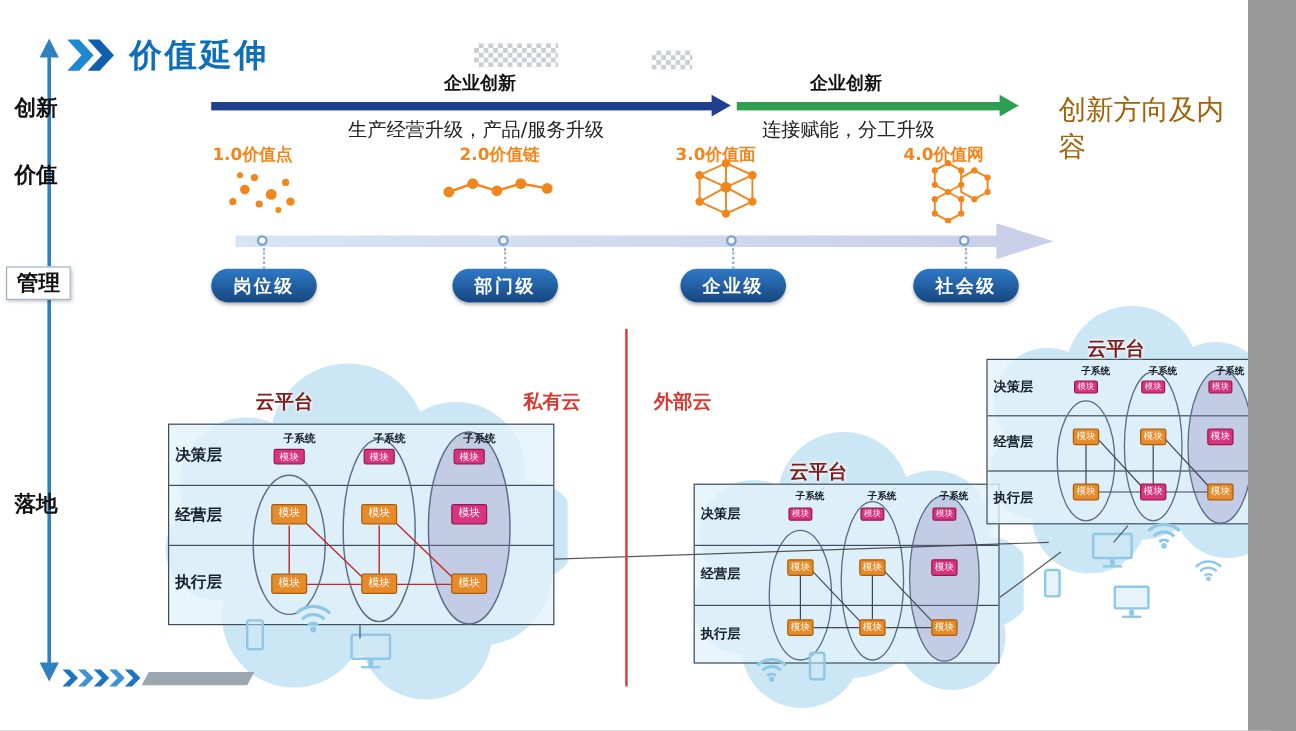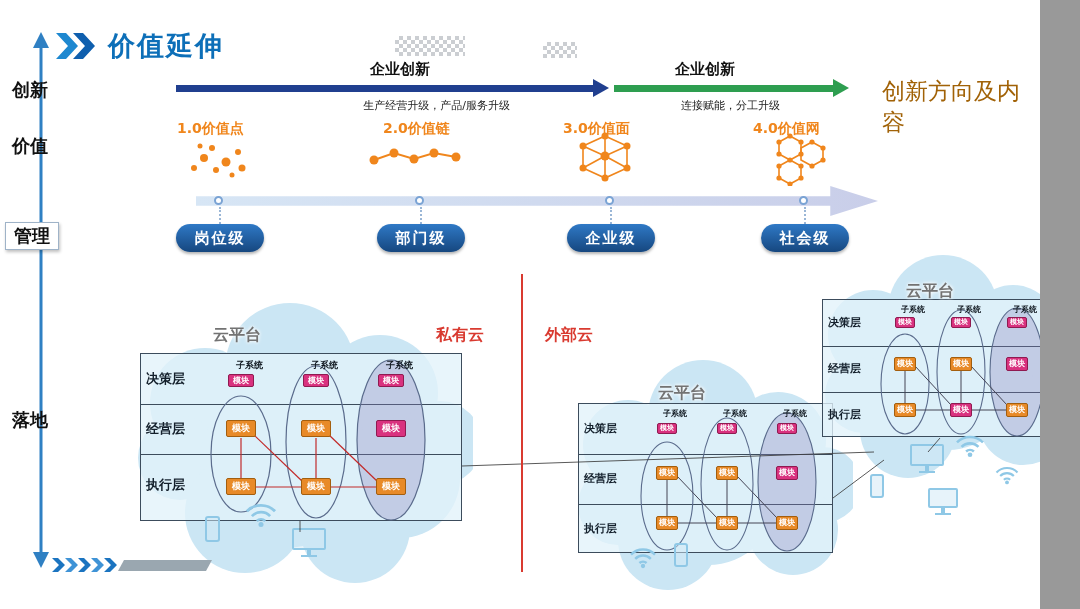--- a/index.html
+++ b/index.html
@@ -5,36 +5,36 @@
   *{box-sizing:border-box;margin:0;padding:0}
   body{font-family:"DejaVu Sans","Liberation Sans",sans-serif;background:#999}
   .canvas{position:relative;width:1040px;height:609px;background:#fff;overflow:hidden}
   .abs{position:absolute}
   .title{font-size:27px;font-weight:bold;color:#0d6fb8;letter-spacing:2px}
   .axis-label{font-size:18px;font-weight:bold;color:#111}
   .mgmt-box{border:1px solid #9fb3c8;background:#fff;box-shadow:1px 2px 3px rgba(0,0,0,.25);padding:1px 8px;font-size:18px;font-weight:bold;color:#111}
   .h-arrow{height:7px}
   .h-arrow .head{position:absolute;right:-15px;top:-6px;width:0;height:0;border-top:9.5px solid transparent;border-bottom:9.5px solid transparent}
   .arrow-label{font-size:15px;font-weight:bold;color:#111;text-align:center}
-  .arrow-sub{font-size:11px;color:#222;text-align:right;white-space:nowrap}
+  .arrow-sub{font-size:16px;color:#222;text-align:left;white-space:nowrap}
   .direction-label{font-size:23px;font-weight:normal;color:#a16207}
   .stage-label{font-size:14px;font-weight:bold;color:#f0861c;white-space:nowrap}
   .big-arrow{background:linear-gradient(90deg,#d7e6f5 0%,#c9cee9 100%);clip-path:polygon(0 34%,93% 34%,93% 0,100% 50%,93% 100%,93% 66%,0 66%)}
   .stage-dot{width:9px;height:9px;border-radius:50%;background:#fff;border:2px solid #7aa3d4}
   .dot-line{width:0;border-left:2px dotted #9ab6d6}
   .pill{width:88px;height:28px;border-radius:14px;background:linear-gradient(180deg,#2f79c6,#16477f);color:#fff;font-size:15px;font-weight:bold;display:flex;align-items:center;justify-content:center;letter-spacing:2px;box-shadow:0 2px 3px rgba(0,0,0,.3)}
   .divider{width:2px;background:#d93a30;z-index:5}
-  .cloud-label{font-size:16px;font-weight:bold;color:#737373;text-shadow:0 0 3px #fff,0 0 4px #fff;z-index:3}
+  .cloud-label{font-size:16px;font-weight:bold;color:#7f1d1d;text-shadow:0 0 3px #fff,0 0 4px #fff;z-index:3}
   .red-label{font-size:16px;font-weight:bold;color:#d93a30;z-index:6}
   .cloud-blob{z-index:0}
   .ctable{position:absolute;border:1px solid #3c4c5c;background:rgba(226,242,250,.78);z-index:2}
   .rowline{position:absolute;left:0;right:0;height:0;border-top:1px solid #3c4c5c}
   .rlabel{position:absolute;font-weight:600;color:#14202c;white-space:nowrap}
   .subsys{position:absolute;font-weight:bold;color:#101820;text-align:right;white-space:nowrap}
-  .chip{position:absolute;display:flex;align-items:center;justify-content:center;color:#fff;font-weight:bold;border-radius:2px;white-space:nowrap;line-height:1}
+  .chip{position:absolute;display:flex;align-items:center;justify-content:center;color:#fff;font-weight:normal;border-radius:2px;white-space:nowrap;line-height:1}
   .chip.orange{background:#e88a28;border:1px solid #a35e0e}
   .chip.pink{background:#d9327f;border:1px solid #8f1a50}
   .tbl-svg{position:absolute;left:0;top:0;pointer-events:none}
   .mosaic{background:conic-gradient(#b9bec3 25%,transparent 0 50%,#b9bec3 0 75%,transparent 0);background-size:8px 8px;opacity:.75}
   .caption{position:absolute;left:0;right:0;text-align:center;font-size:17px;font-weight:bold;color:#111;z-index:7}
   .monitor{position:absolute;border:2px solid #8fc8e6;background:rgba(207,232,245,.5);border-radius:2px;z-index:3}
   .monitor .stem{position:absolute;left:50%;bottom:-7px;transform:translateX(-50%);width:4px;height:5px;background:#8fc8e6}
   .monitor .base{position:absolute;left:50%;bottom:-9px;transform:translateX(-50%);width:16px;height:2px;background:#8fc8e6}
   .phone{position:absolute;border:2px solid #8fc8e6;background:rgba(207,232,245,.5);border-radius:3px;z-index:3}
   .wifi{position:absolute;z-index:3}

